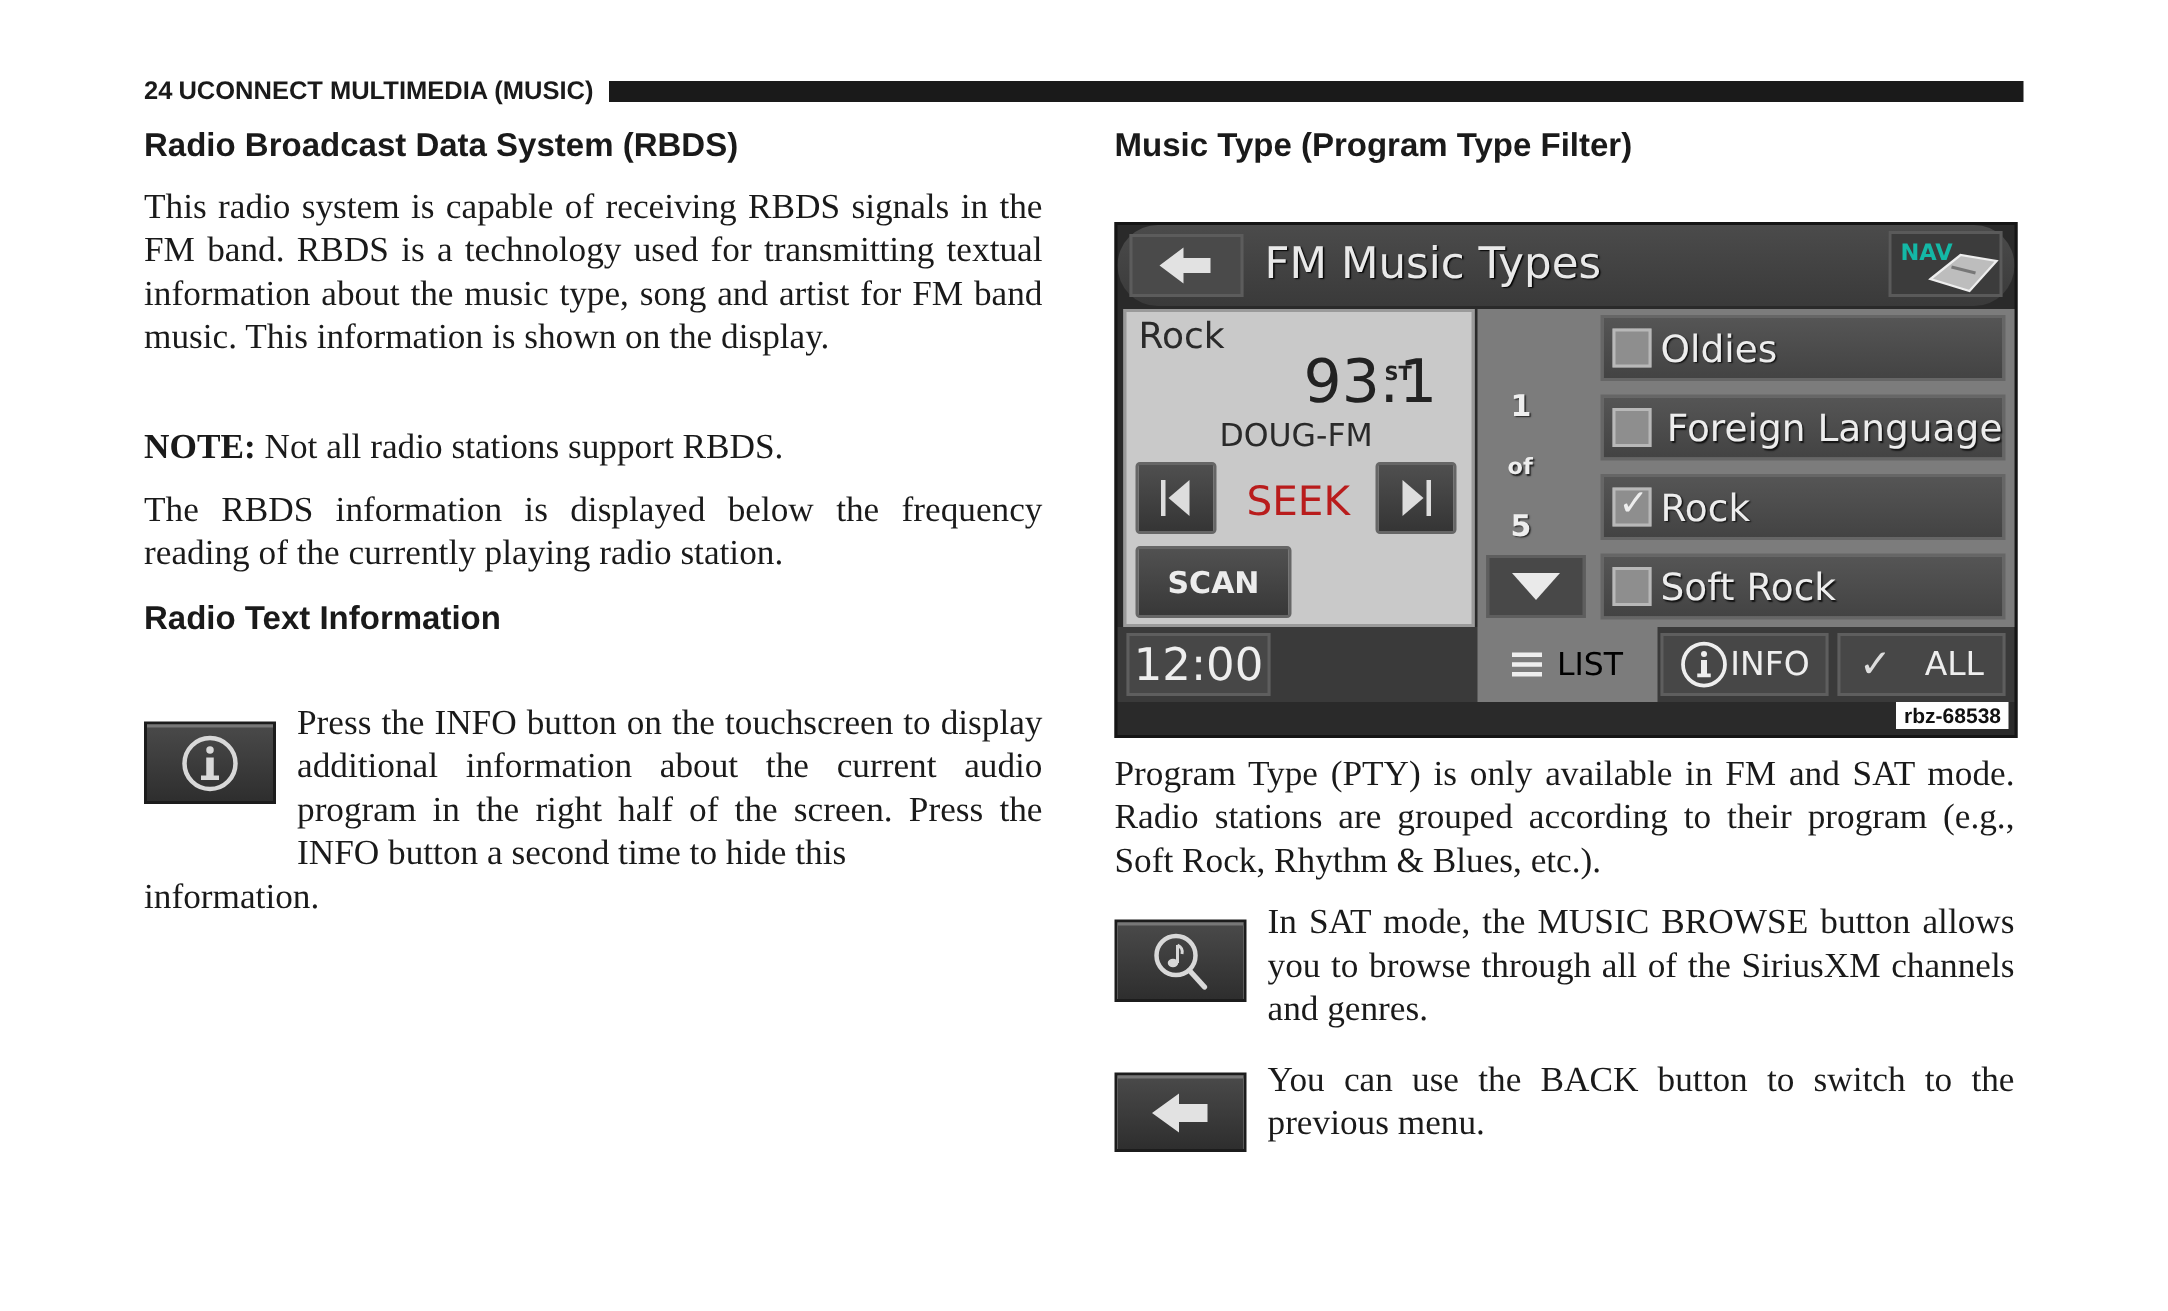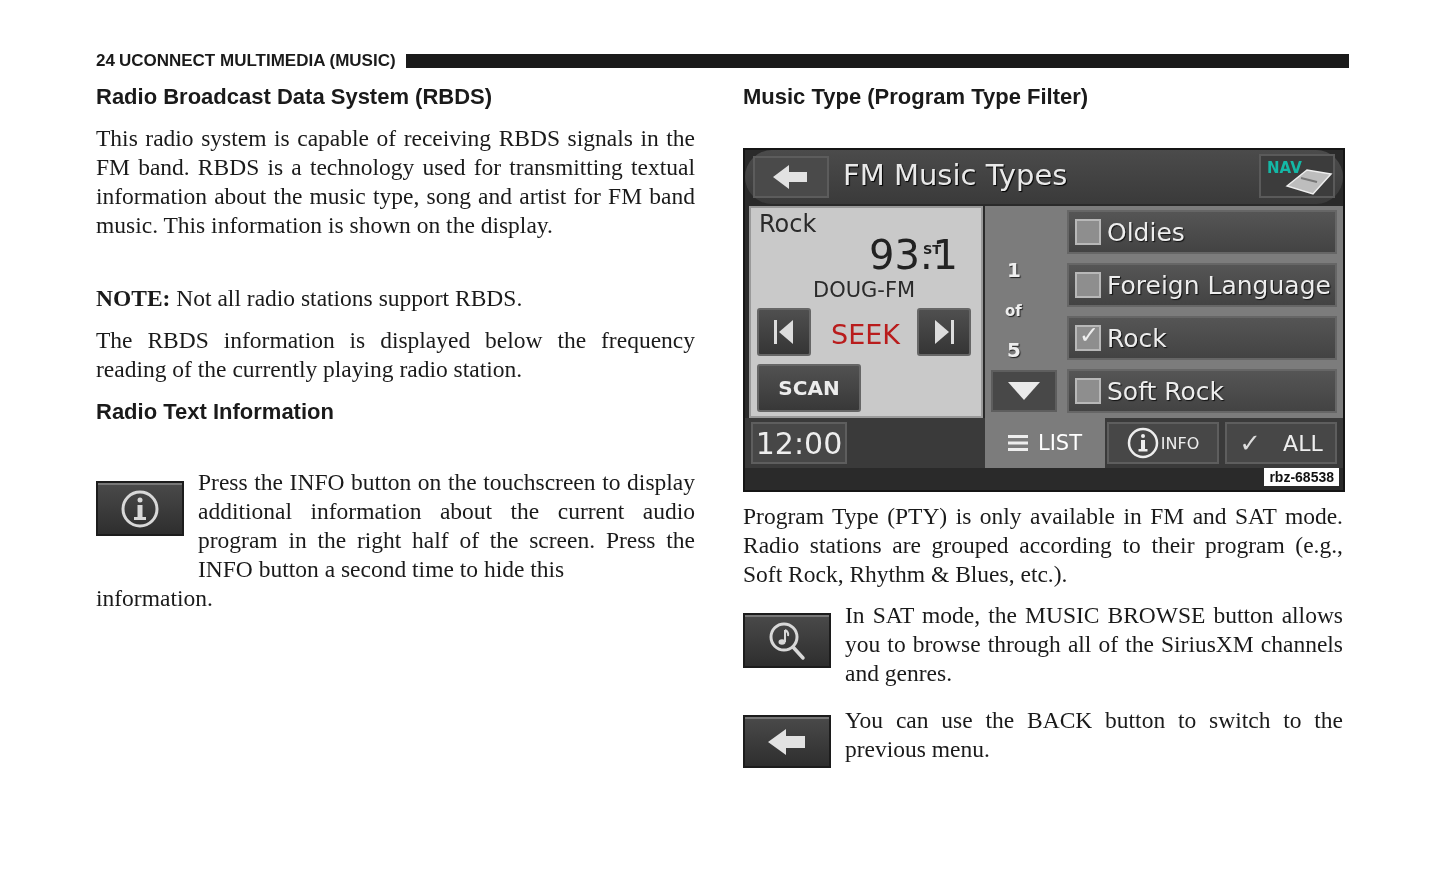--- a/index.html
+++ b/index.html
@@ -44,22 +44,22 @@
   .pager { position: absolute; left: 22px; font-size: 20px; font-weight: bold; color: #eee; text-shadow: 1px 1px 1px #222; }
   .pager-of { font-size: 15px; }
   .down-btn { position: absolute; left: 6px; top: 164px; width: 66px; height: 42px; background: #484848; border: 2px solid #5e5e5e; display: flex; align-items: center; justify-content: center; }
   .type-item { position: absolute; left: 82px; width: 270px; height: 44px; background: linear-gradient(#555, #434343); border: 2px solid #666; display: flex; align-items: center; padding-left: 6px; }
   .chk { width: 26px; height: 26px; background: #8e8e8e; border: 2px solid #b8b8b8; margin-right: 6px; position: relative; flex: none; }
   .chk-mark { position: absolute; left: 2px; top: -6px; font-size: 24px; color: #eee; }
   .type-label { font-size: 25px; color: #ededed; text-shadow: 1px 1px 1px #111; white-space: nowrap; }
 
   .scr-bottom { position: absolute; left: 0; top: 268px; width: 100%; height: 50px; background: #3a3a3a; }
   .clock { position: absolute; left: 6px; top: 4px; width: 96px; height: 42px; background: #474747; border: 2px solid #5e5e5e; color: #eee; font-size: 30px; display: flex; align-items: center; justify-content: center; }
-  .list-btn { position: absolute; left: 240px; top: 0; width: 120px; height: 50px; background: #7c7c7c; color: #ffffff; font-size: 21px; display: flex; align-items: center; justify-content: center; gap: 10px; }
-  .info-btn { position: absolute; left: 362px; top: 4px; width: 112px; height: 42px; background: #474747; border: 2px solid #5e5e5e; color: #eee; font-size: 16px; display: flex; align-items: center; justify-content: center; gap: 2px; }
+  .list-btn { position: absolute; left: 240px; top: 0; width: 120px; height: 50px; background: #7c7c7c; color: #000000; font-size: 21px; display: flex; align-items: center; justify-content: center; gap: 10px; }
+  .info-btn { position: absolute; left: 362px; top: 4px; width: 112px; height: 42px; background: #474747; border: 2px solid #5e5e5e; color: #eee; font-size: 22px; display: flex; align-items: center; justify-content: center; gap: 2px; }
   .all-btn { position: absolute; left: 480px; top: 4px; width: 112px; height: 42px; background: #474747; border: 2px solid #5e5e5e; color: #eee; font-size: 22px; display: flex; align-items: center; justify-content: center; gap: 22px; }
   .code-tag { position: absolute; right: 4px; bottom: 4px; background: #fff; color: #111; font-family: "Liberation Sans", sans-serif; font-size: 14px; font-weight: bold; padding: 1px 5px; }
 </style>
 </head>
 <body>
 
 <div class="page-header">
   <span class="page-num">24</span>
   <span class="section-name">UCONNECT MULTIMEDIA (MUSIC)</span>
   <span class="header-bar"></span>
@@ -131,21 +131,21 @@
     <div class="down-btn">
       <svg width="36" height="22" viewBox="0 0 36 22">
         <polygon points="2,2 34,2 18,20" fill="#eaeaea"></polygon>
       </svg>
     </div>
 
     <div class="type-item" style="top:4px;">
       <span class="chk"></span>
       <span class="type-label">Oldies</span>
     </div>
-    <div class="type-item" style="top:57px;">
+    <div class="type-item" style="top:57px;justify-content:space-between;">
       <span class="chk"></span>
       <span class="type-label">Foreign Language</span>
     </div>
     <div class="type-item" style="top:110px;">
       <span class="chk">
           <span class="chk-mark">✓</span>
         </span>
       <span class="type-label">Rock</span>
     </div>
     <div class="type-item" style="top:163px;">

